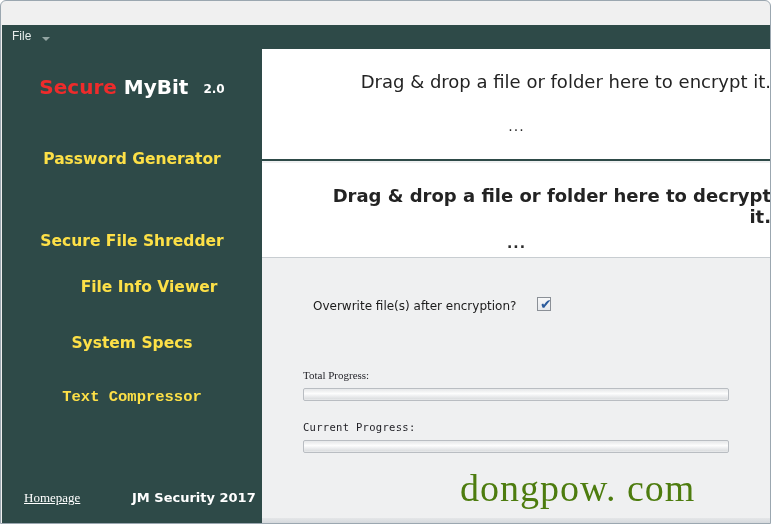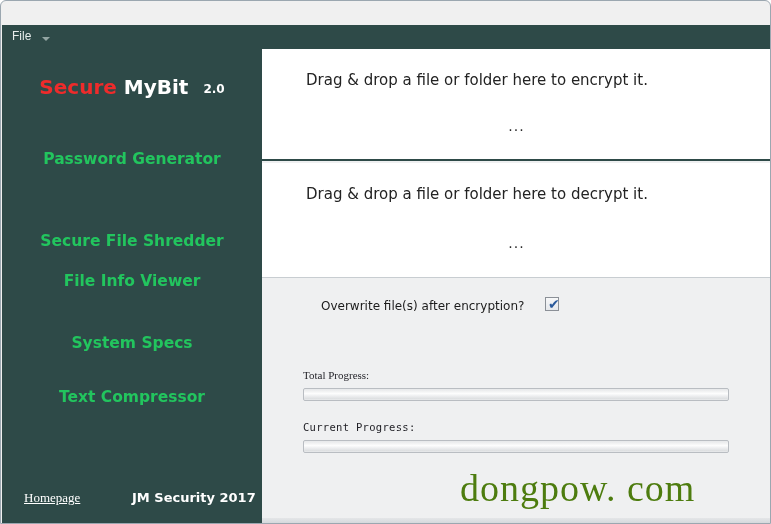--- a/index.html
+++ b/index.html
@@ -154,33 +154,33 @@
     color: #ffffff;
     font-size: 12px;
     font-weight: bold;
     margin-left: 8px;
     vertical-align: 1px;
   }
   .nav-item {
     position: absolute;
     width: 260px;
     text-align: center;
-    color: #22c55e;
+    color: #fde047;
     font-size: 15.5px;
     font-weight: bold;
     font-family: "DejaVu Sans", sans-serif;
     white-space: nowrap;
     cursor: pointer;
   }
   #nav-0 { top: 101px; }
   #nav-1 { top: 141px; }
   #nav-2 { top: 183px; }
-  #nav-3 { top: 223px; }
+  #nav-3 { top: 229px; padding-left: 17px; }
   #nav-4 { top: 285px; }
-  #nav-5 { top: 339px; }
+  #nav-5 { top: 339px; font-family: Liberation Mono, monospace; }
 
   #footer-homepage {
     position: absolute;
     left: 22px; top: 441px;
     font-size: 13px;
     color: #ffffff;
     text-decoration: underline;
     font-family: Liberation Serif, serif;
     cursor: pointer;
   }
@@ -210,48 +210,49 @@
     background: #ffffff;
     box-sizing: border-box;
   }
   #dropzone-encrypt {
     top: 0;
     height: 112px;
     border-bottom: 2px solid #2e4a48;
   }
   #dropzone-decrypt {
     top: 114px;
-    height: 115px;
+    height: 95px;
     border-bottom: 1px solid #c8cdd1;
+    font-weight: bold;
   }
   .dz-title {
     position: absolute;
     left: 0; right: 0;
     top: 22px;
-    text-align: left;
-    font-size: 15px;
+    text-align: right;
+    font-size: 18px;
     color: #232323;
     font-family: "DejaVu Sans", sans-serif;
     padding-left: 44px;
   }
   .dz-dots {
     position: absolute;
     left: 0; right: 0;
     top: 69px;
     text-align: center;
     font-size: 14px;
     color: #2b2b2b;
     letter-spacing: 1px;
     font-family: "DejaVu Sans", sans-serif;
   }
   #dropzone-decrypt .dz-dots { top: 72px; }
 
   #overwrite-row {
     position: absolute;
-    left: 59px; top: 248px;
+    left: 51px; top: 248px;
     width: 250px;
     height: 18px;
   }
   #overwrite-label {
     position: absolute;
     left: 0; top: 2px;
     font-size: 12px;
     color: #1b1b1b;
     font-family: "DejaVu Sans", sans-serif;
     white-space: nowrap;

